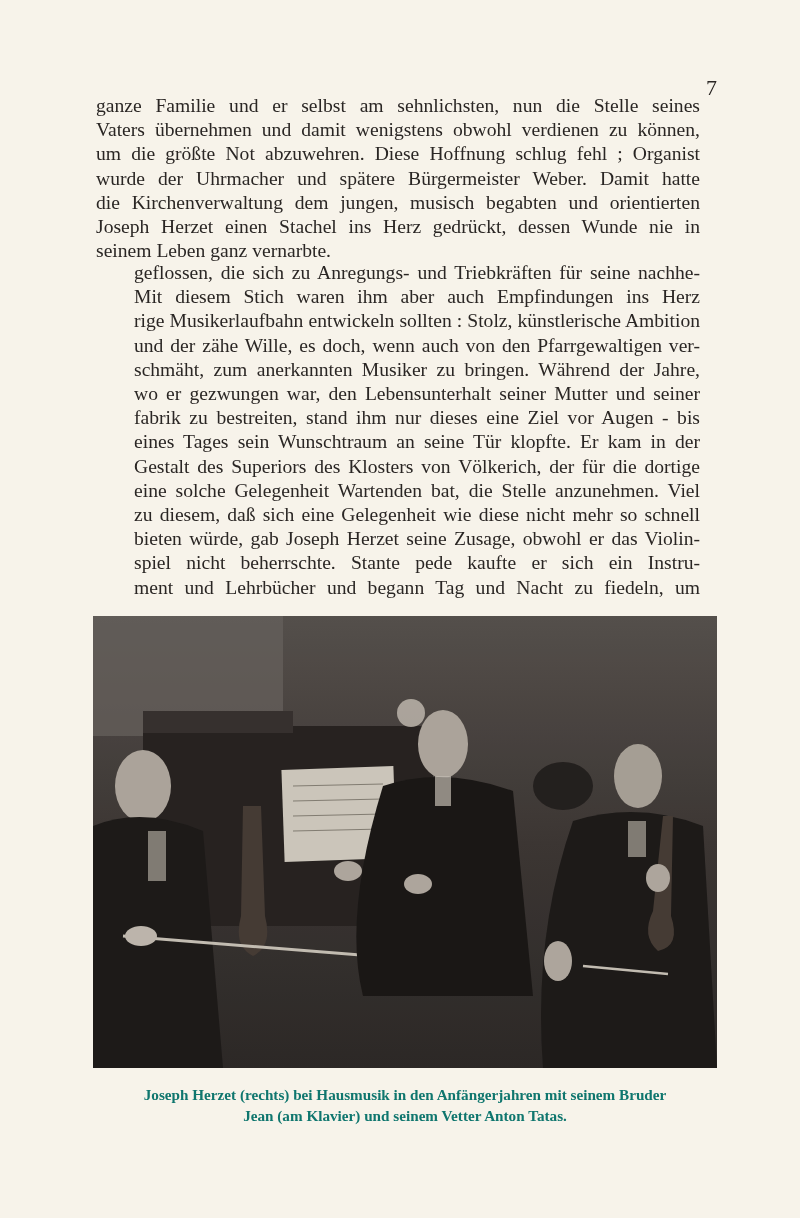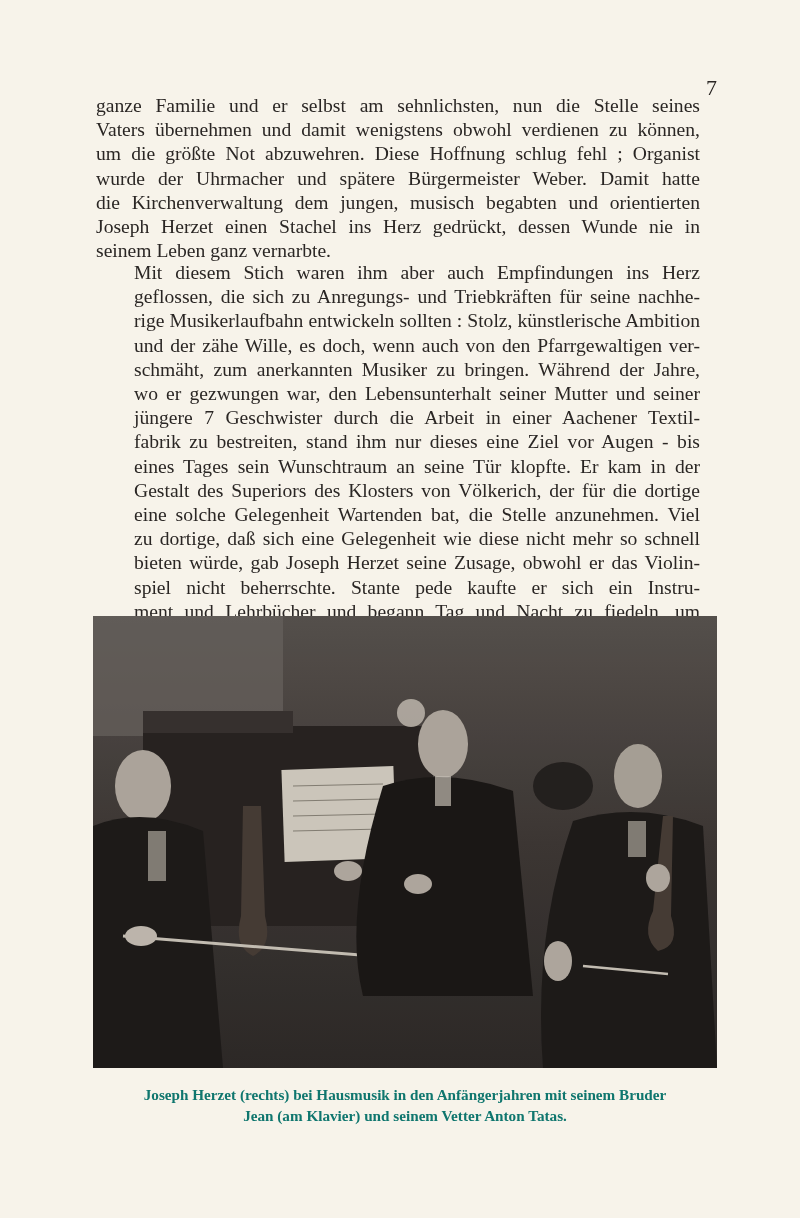--- a/index.html
+++ b/index.html
@@ -59,32 +59,31 @@
     <span class="line">ganze Familie und er selbst am sehnlichsten, nun die Stelle seines</span>
     <span class="line">Vaters übernehmen und damit wenigstens obwohl verdienen zu können,</span>
     <span class="line">um die größte Not abzuwehren. Diese Hoffnung schlug fehl ; Organist</span>
     <span class="line">wurde der Uhrmacher und spätere Bürgermeister Weber. Damit hatte</span>
     <span class="line">die Kirchenverwaltung dem jungen, musisch begabten und orientierten</span>
     <span class="line">Joseph Herzet einen Stachel ins Herz gedrückt, dessen Wunde nie in</span>
     <span class="line last">seinem Leben ganz vernarbte.</span>
   </div>
 
   <div class="text-block para2">
+    <span class="line">geflossen, die sich zu Anregungs- und Triebkräften für seine nachhe-</span>
     <span class="line" style="text-indent:38px">Mit diesem Stich waren ihm aber auch Empfindungen ins Herz</span>
-    <span class="line">geflossen, die sich zu Anregungs- und Triebkräften für seine nachhe-</span>
     <span class="line">rige Musikerlaufbahn entwickeln sollten : Stolz, künstlerische Ambition</span>
     <span class="line">und der zähe Wille, es doch, wenn auch von den Pfarrgewaltigen ver-</span>
     <span class="line">schmäht, zum anerkannten Musiker zu bringen. Während der Jahre,</span>
     <span class="line">wo er gezwungen war, den Lebensunterhalt seiner Mutter und seiner</span>
-    <span class="line">jüngere 7 Geschwister durch die Arbeit in einer Aachener Textil-</span>
     <span class="line">fabrik zu bestreiten, stand ihm nur dieses eine Ziel vor Augen - bis</span>
     <span class="line">eines Tages sein Wunschtraum an seine Tür klopfte. Er kam in der</span>
     <span class="line">Gestalt des Superiors des Klosters von Völkerich, der für die dortige</span>
     <span class="line">eine solche Gelegenheit Wartenden bat, die Stelle anzunehmen. Viel</span>
-    <span class="line">zu dortige, daß sich eine Gelegenheit wie diese nicht mehr so schnell</span>
+    <span class="line">zu diesem, daß sich eine Gelegenheit wie diese nicht mehr so schnell</span>
     <span class="line">bieten würde, gab Joseph Herzet seine Zusage, obwohl er das Violin-</span>
     <span class="line">spiel nicht beherrschte. Stante pede kaufte er sich ein Instru-</span>
     <span class="line">ment und Lehrbücher und begann Tag und Nacht zu fiedeln, um</span>
   </div>
 
   <div class="photo" title="Black-and-white photograph of three men in suits: a violinist at left, a man seated at a piano with sheet music in the center, and a violinist at right">
     <svg width="624" height="452" viewBox="0 0 624 452" xmlns="http://www.w3.org/2000/svg">
       <defs>
         <linearGradient id="bg" x1="0" y1="0" x2="0" y2="1">
           <stop offset="0" stop-color="#5a5450"></stop>

